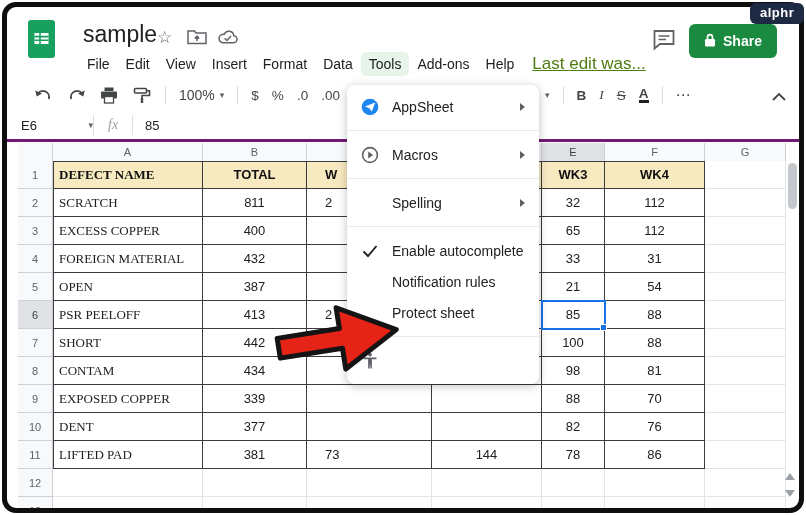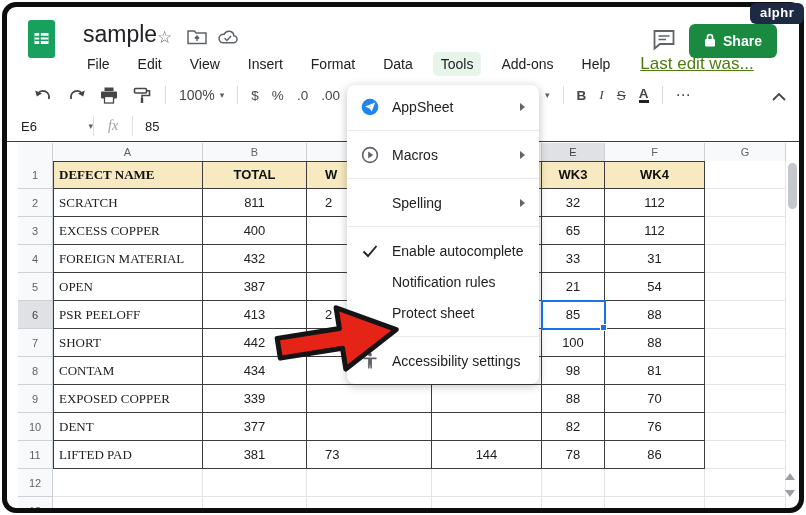--- a/index.html
+++ b/index.html
@@ -21,21 +21,21 @@
   .fold { left:180px; } .cloud { left:210px; }
   .comment { position:absolute; left:645px; top:22px; width:24px; height:22px; }
   .share-btn {
     position:absolute; left:682px; top:17px; width:88px; height:34px;
     background:#1a8a40; border:none; border-radius:6px; color:#fff;
     font-size:14px; font-weight:bold; display:flex; align-items:center;
     justify-content:center; gap:7px; cursor:pointer;
     font-family:"Liberation Sans","DejaVu Sans",sans-serif;
   }
   
-  .menubar { position:absolute; left:72px; top:44px; height:26px; display:flex; align-items:center; gap:12px; }
+  .menubar { position:absolute; left:72px; top:44px; height:26px; display:flex; align-items:center; gap:0; }
   .mb-item { padding:4px 8px; font-size:14px; color:#202124; border-radius:5px; white-space:nowrap; }
   .mb-item.active { background:#e6f4ea; }
   .last-edit { margin-left:10px; font-size:17px; color:#4d7c0f; text-decoration:underline; white-space:nowrap; }
   
   .toolbar-left, .toolbar-right {
     position:absolute; top:74px; height:28px; display:flex; align-items:center; gap:13px;
     color:#444746; font-size:14px;
   }
   .toolbar-left { left:26px; } .toolbar-right { left:538px; }
   .tbi { width:20px; height:18px; display:inline-flex; align-items:center; justify-content:center; }
@@ -44,21 +44,21 @@
   .caret { font-size:9px; color:#5f6368; font-family:"DejaVu Sans",sans-serif; }
   .fmt-btn { color:#444746; font-size:13.5px; }
   .txt-b { font-weight:bold; } .txt-i { font-style:italic; font-family:"Liberation Serif",serif; }
   .txt-s { text-decoration:line-through; }
   .txt-a { font-weight:bold; border-bottom:3px solid #202124; line-height:13px; }
   .more-dots { font-size:15px; letter-spacing:1px; }
   .collapse { position:absolute; left:765px; top:80px; }
   
   .formula-bar {
     position:absolute; left:0; top:104px; width:792px; height:31px;
-    border-bottom:1px solid #701a75; display:flex; align-items:center; background:#fff;
+    border-bottom:3px solid #701a75; display:flex; align-items:center; background:#fff;
   }
   .name-box { width:86px; padding-left:14px; font-size:13px; color:#202124; display:flex; align-items:center; justify-content:space-between; }
   .fx { font-style:italic; color:#9aa0a6; font-size:14px; font-family:"Liberation Serif",serif; padding:0 14px; }
   .fb-sep { width:1px; height:20px; background:#e0e0e0; }
   .fb-value { padding-left:12px; font-size:13px; color:#202124; }
   
   .col-head, .row-head, .corner {
     position:absolute; background:#f8f9fa; color:#5f6368; font-size:11px;
     display:flex; align-items:center; justify-content:center;
     border-right:1px solid #cdd1d6; border-bottom:1px solid #cdd1d6;
@@ -385,21 +385,20 @@
         <div class="mi-label">Protect sheet</div>
       </div>
       <div class="menu-divider"></div>
       <div class="menu-item">
         <div class="mi-icon">
           <svg width="16" height="18" viewBox="0 0 16 18">
             <circle cx="8" cy="2.6" r="1.9" fill="#5f6368"></circle>
             <path d="M1.5 5.5 H14.5 V7.3 H9.9 V16.5 H8.5 L8 11.6 L7.5 16.5 H6.1 V7.3 H1.5 Z" fill="#5f6368"></path>
           </svg>
         </div>
-        <div class="mi-label">Accessibility settings</div>
       </div>
     </div>
 
   <div class="red-arrow">
     <svg width="130" height="76" viewBox="0 0 130 76">
       <polygon points="5,28 68,28 68,7 124,38 68,69 68,48 5,48" fill="#e62317" stroke="#141414" stroke-width="5" stroke-linejoin="round" transform="rotate(-9 64 38)"></polygon>
     </svg>
   </div>
 </div>
 

